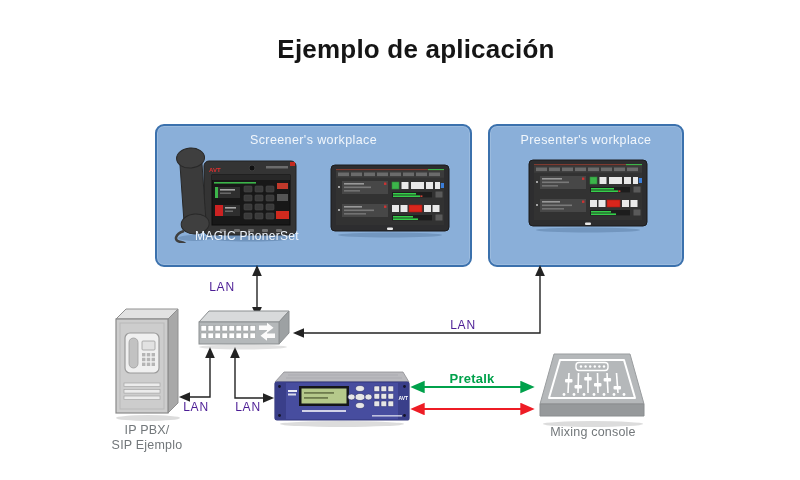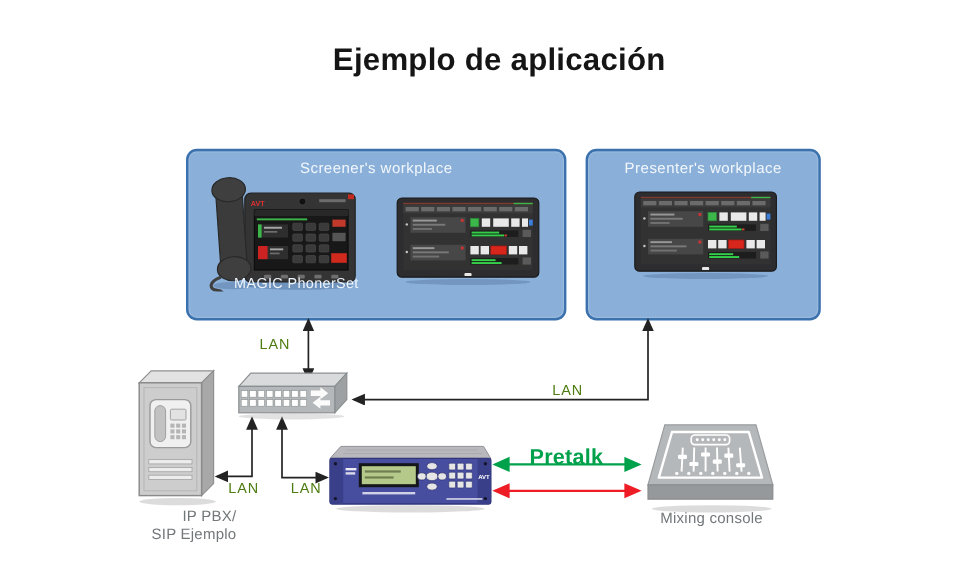--- a/index.html
+++ b/index.html
@@ -15,22 +15,22 @@
   .wp-box{position:absolute;border:2px solid var(--box_border);background:var(--box_fill);
     border-radius:9px;box-shadow:inset 0 0 0 1px rgba(255,255,255,.15);}
   .wp-box.screener{left:155px;top:124px;width:313px;height:139px;}
   .wp-box.presenter{left:488px;top:124px;width:192px;height:139px;}
   .wp-title{position:absolute;left:0;right:0;top:7px;text-align:center;
     font-size:12.5px;color:#f2f7fc;letter-spacing:.4px;}
   .device-label{position:absolute;left:25px;top:103px;width:130px;text-align:center;
     font-size:12px;color:#eef4fb;letter-spacing:.3px;}
 
   
-  .lan-label{position:absolute;font-size:12px;color:#4d7c0f;letter-spacing:.8px;text-align:right;}
-  .sig-label{position:absolute;font-size:18px;font-weight:bold;text-align:center;letter-spacing:.2px;}
+  .lan-label{position:absolute;font-size:12px;color:#4c1d95;letter-spacing:.8px;text-align:center;}
+  .sig-label{position:absolute;font-size:13px;font-weight:bold;text-align:center;letter-spacing:.2px;}
   .sig-pretalk{color:var(--pretalk_green);}
   .sig-onair-main{color:var(--onair_red);}
   .sig-onair-suffix{color:var(--hold_orange);}
 
   
   .node-label{position:absolute;font-size:12.5px;color:#72777a;text-align:center;letter-spacing:.2px;line-height:15px;}
 
   svg{display:block;}
   svg text{font-family:"Liberation Sans",sans-serif;}
   .overlay{position:absolute;left:0;top:0;pointer-events:none;}
@@ -272,21 +272,21 @@
           <rect x="39.6" y="57.6" width="3.4" height="3.4"></rect>
       </g>
 
       <g fill="#ececec" stroke="#a5a5a5" stroke-width="0.7">
         <rect x="12" y="78" width="36" height="3.6"></rect>
         <rect x="12" y="84.5" width="36" height="3.6"></rect>
         <rect x="12" y="91" width="36" height="3.6"></rect>
       </g>
     </svg>
   </div>
-  <div class="node-label" style="left:97px;top:423px;width:100px;text-align:right;">
+  <div class="node-label" style="left:97px;top:423px;width:100px;">
     <div>IP PBX/</div>
     <div>SIP Ejemplo</div>
   </div>
 
   <div class="abs" style="left:193px;top:302px;">
     <svg width="104" height="48" viewBox="0 0 104 48">
       <ellipse cx="50" cy="45" rx="44" ry="2.5" fill="#9a9a9a" opacity="0.3"></ellipse>
       <polygon points="6,20 16,9 96,9 86,20" fill="#d8dadb" stroke="#8b8f91" stroke-width="1"></polygon>
       <polygon points="86,20 96,9 96,31 86,42" fill="#9da1a3" stroke="#8b8f91" stroke-width="1"></polygon>
       <rect x="6" y="20" width="80" height="22" fill="#b4b8ba" stroke="#8b8f91" stroke-width="1"></rect>

